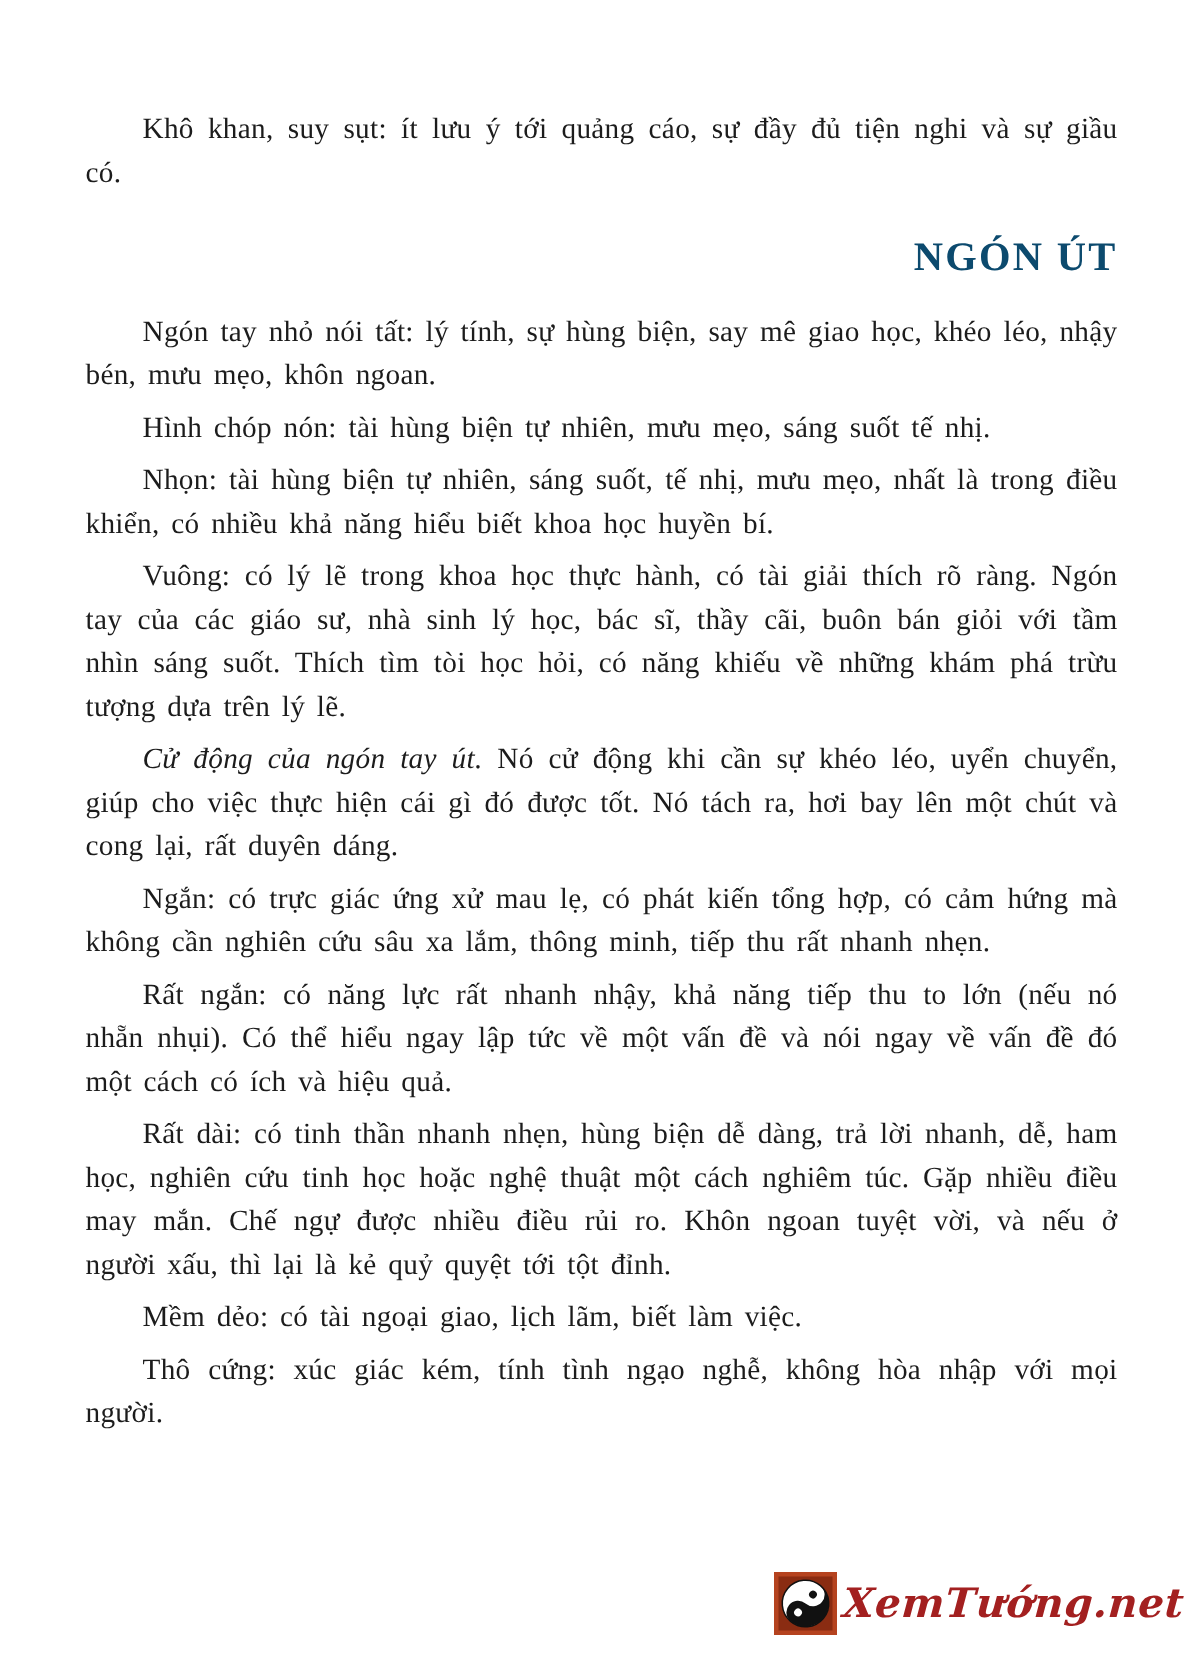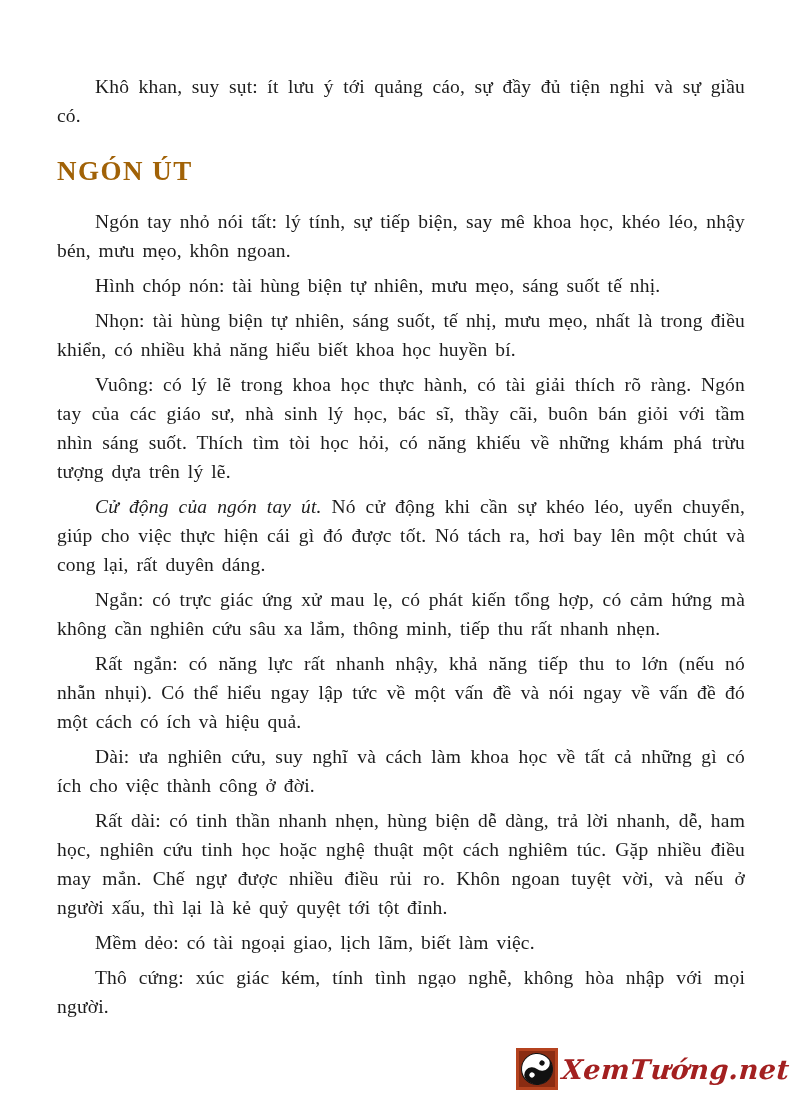--- a/index.html
+++ b/index.html
@@ -30,26 +30,26 @@
     text-align: justify;
     text-indent: 38px;
     word-spacing: 0.14em;
     letter-spacing: 0.01em;
   }
   .content p .lead-italic {
     font-style: italic;
   }
   h1.section-heading {
     margin: 26px 0 20px 0;
-    text-align: left;
+    text-align: right;
     font-size: 27px;
     font-weight: bold;
     letter-spacing: 1.5px;
     text-indent: 0;
-    color: #a16207;
+    color: #0c4a6e;
   }
   .watermark {
     position: absolute;
     right: 10px;
     bottom: 12px;
     display: flex;
     align-items: center;
     gap: 4px;
   }
   .wm-icon {
@@ -71,30 +71,29 @@
 </head>
 <body>
 
 <div class="page">
   <div class="content">
 
     <p>Khô khan, suy sụt: ít lưu ý tới quảng cáo, sự đầy đủ tiện nghi và sự giầu có.</p>
 
     <h1 class="section-heading">NGÓN ÚT</h1>
 
-    <p>Ngón tay nhỏ nói tất: lý tính, sự tiếp biện, say mê khoa học, khéo léo, nhậy bén, mưu mẹo, khôn ngoan.</p>
+    <p>Ngón tay nhỏ nói tất: lý tính, sự hùng biện, say mê giao học, khéo léo, nhậy bén, mưu mẹo, khôn ngoan.</p>
     <p>Hình chóp nón: tài hùng biện tự nhiên, mưu mẹo, sáng suốt tế nhị.</p>
     <p>Nhọn: tài hùng biện tự nhiên, sáng suốt, tế nhị, mưu mẹo, nhất là trong điều khiển, có nhiều khả năng hiểu biết khoa học huyền bí.</p>
     <p>Vuông: có lý lẽ trong khoa học thực hành, có tài giải thích rõ ràng. Ngón tay của các giáo sư, nhà sinh lý học, bác sĩ, thầy cãi, buôn bán giỏi với tầm nhìn sáng suốt. Thích tìm tòi học hỏi, có năng khiếu về những khám phá trừu tượng dựa trên lý lẽ.</p>
 
     <p><span class="lead-italic">Cử động của ngón tay út.</span><span> Nó cử động khi cần sự khéo léo, uyển chuyển, giúp cho việc thực hiện cái gì đó được tốt. Nó tách ra, hơi bay lên một chút và cong lại, rất duyên dáng.</span></p>
 
     <p>Ngắn: có trực giác ứng xử mau lẹ, có phát kiến tổng hợp, có cảm hứng mà không cần nghiên cứu sâu xa lắm, thông minh, tiếp thu rất nhanh nhẹn.</p>
     <p>Rất ngắn: có năng lực rất nhanh nhậy, khả năng tiếp thu to lớn (nếu nó nhẵn nhụi). Có thể hiểu ngay lập tức về một vấn đề và nói ngay về vấn đề đó một cách có ích và hiệu quả.</p>
-    <p>Dài: ưa nghiên cứu, suy nghĩ và cách làm khoa học về tất cả những gì có ích cho việc thành công ở đời.</p>
     <p>Rất dài: có tinh thần nhanh nhẹn, hùng biện dễ dàng, trả lời nhanh, dễ, ham học, nghiên cứu tinh học hoặc nghệ thuật một cách nghiêm túc. Gặp nhiều điều may mắn. Chế ngự được nhiều điều rủi ro. Khôn ngoan tuyệt vời, và nếu ở người xấu, thì lại là kẻ quỷ quyệt tới tột đỉnh.</p>
     <p>Mềm dẻo: có tài ngoại giao, lịch lãm, biết làm việc.</p>
     <p>Thô cứng: xúc giác kém, tính tình ngạo nghễ, không hòa nhập với mọi người.</p>
   </div>
 
   <div class="watermark">
     <span class="wm-icon">
       <svg width="42" height="42" viewBox="0 0 42 42" xmlns="http://www.w3.org/2000/svg">
         <rect x="0" y="0" width="42" height="42" fill="#b5431f"></rect>
         <rect x="3" y="3" width="36" height="36" fill="#8a2c12"></rect>

